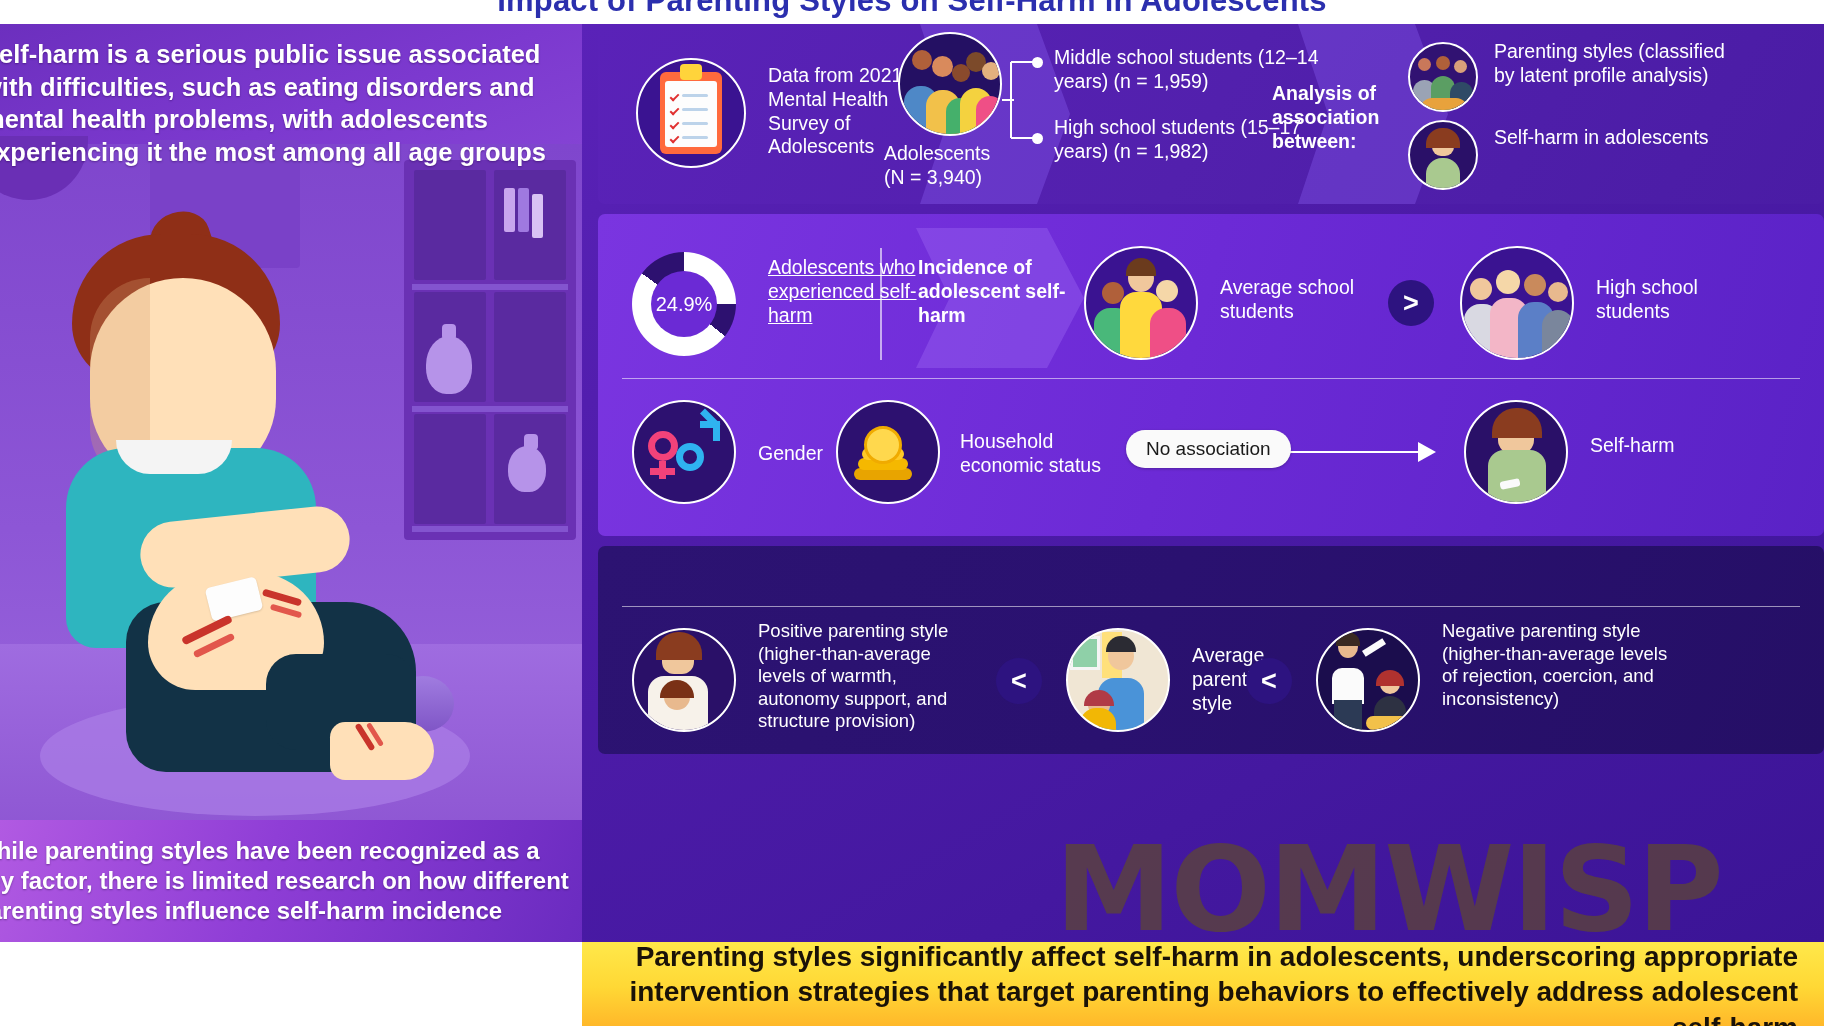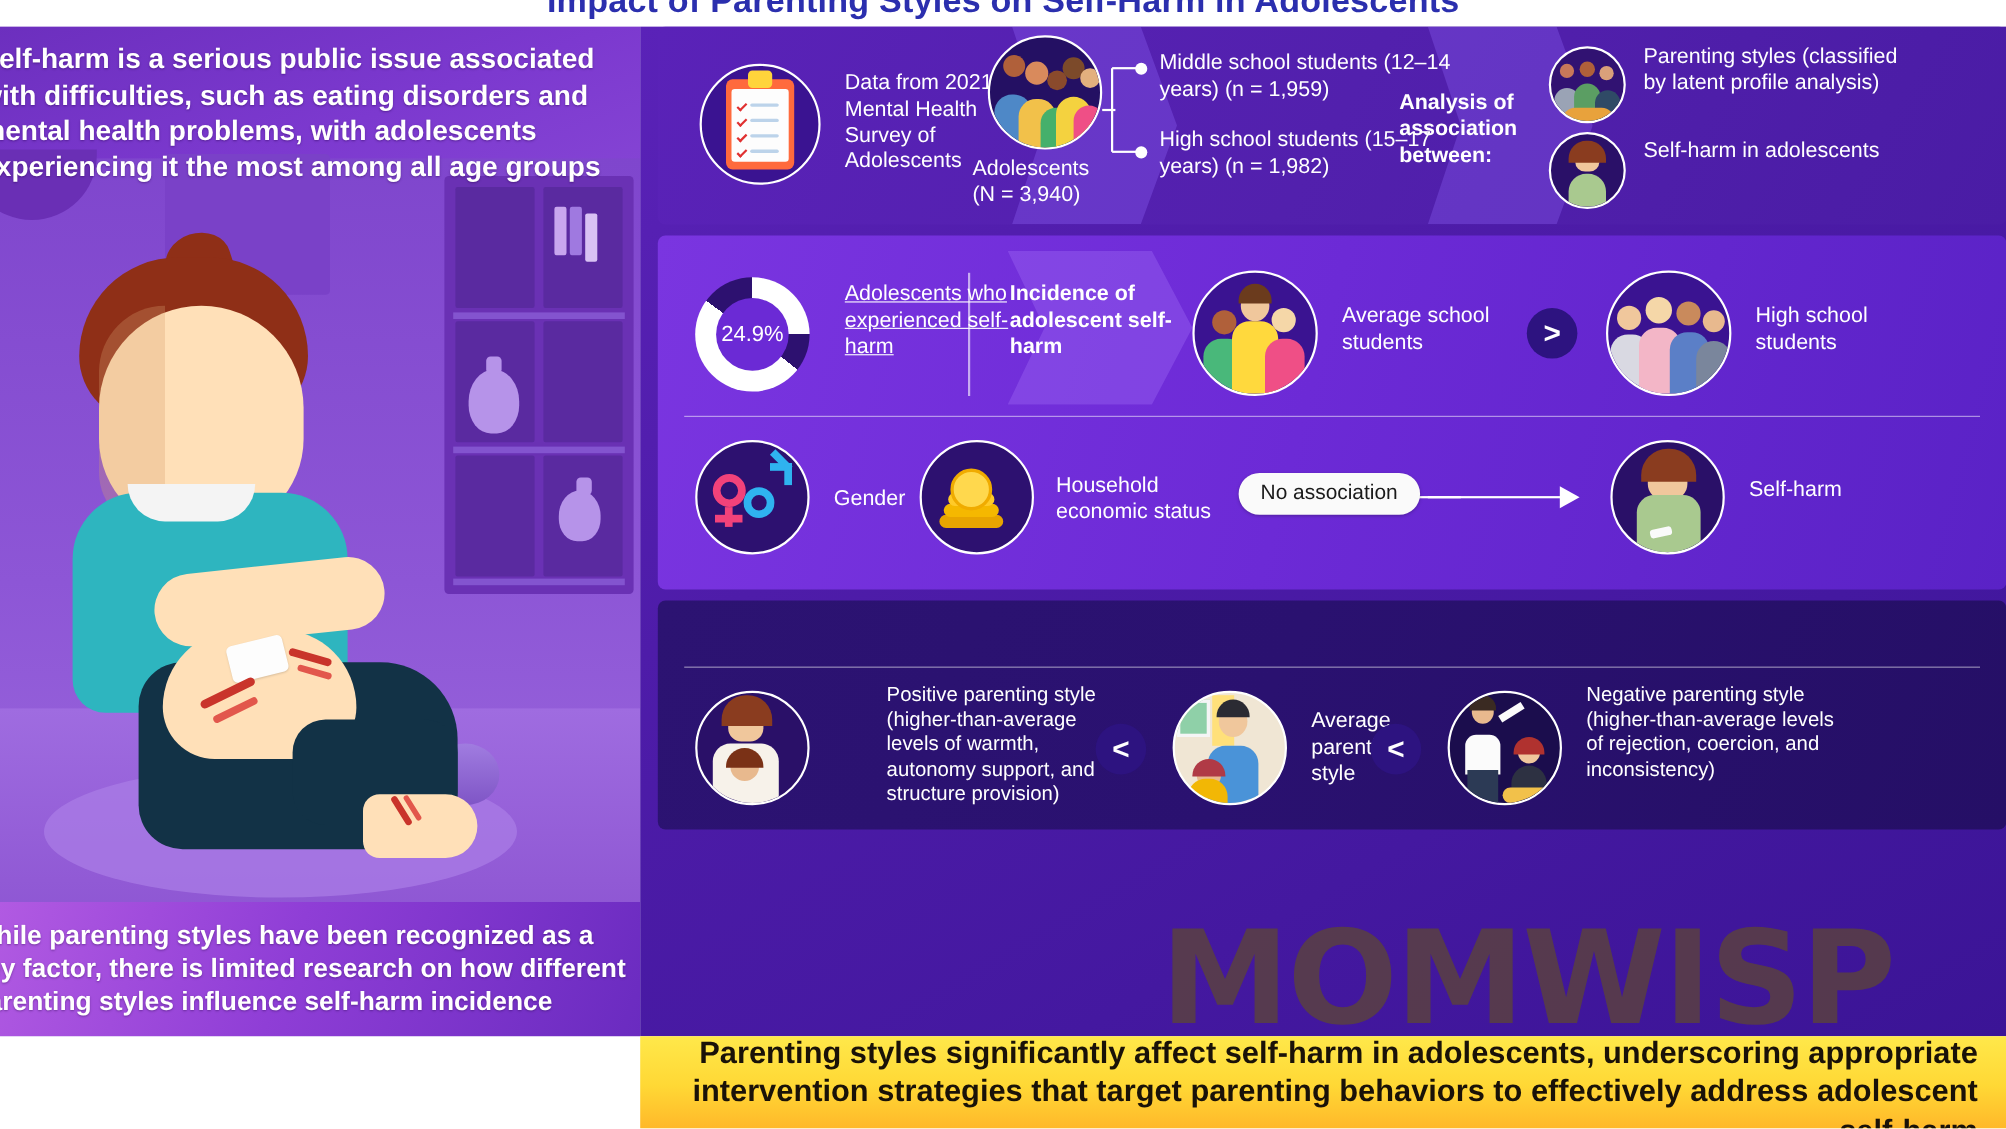--- a/index.html
+++ b/index.html
@@ -374,21 +374,21 @@
 
       <div class="circ" style="left:34px; top:82px; width:104px; height:104px; background:#2a1068;">
         <div class="ppl">
           <div class="hd" style="left:28px;top:8px;width:32px;height:36px;background:#f0c79c;border-radius:16px 16px 12px 12px;"></div>
           <div class="hd" style="left:22px;top:2px;width:46px;height:28px;background:#8a3c1f;border-radius:22px 22px 0 0;"></div>
           <div class="bdy" style="left:14px;width:60px;height:54px;background:#f7f2ea;"></div>
           <div class="hd" style="left:30px;top:54px;width:26px;height:26px;background:#e8b98e;"></div>
           <div class="hd" style="left:26px;top:50px;width:34px;height:18px;background:#7a3116;border-radius:17px 17px 0 0;"></div>
         </div>
       </div>
-      <div class="lbl sm" style="left:160px; top:74px; width:220px;margin-left:48px;">Positive parenting style (higher-than-average levels of warmth, autonomy support, and structure provision)</div>
+      <div class="lbl sm" style="left:160px; top:74px; width:220px;">Positive parenting style (higher-than-average levels of warmth, autonomy support, and structure provision)</div>
 
       <div class="gt" style="left:398px; top:112px;">&lt;</div>
 
       <div class="circ" style="left:468px; top:82px; width:104px; height:104px; background:#f0e6d4;">
         <div class="ppl">
           <div style="position:absolute;left:2px;top:6px;width:30px;height:34px;background:#8fd0a8;border:3px solid #f5f5f5;"></div>
           <div style="position:absolute;left:34px;top:2px;width:20px;height:46px;background:#ffe07a;"></div>
           <div class="hd" style="left:40px;top:12px;width:26px;height:28px;background:#f0c79c;"></div>
           <div class="hd" style="left:38px;top:6px;width:30px;height:16px;background:#2b2b33;border-radius:15px 15px 0 0;"></div>
           <div class="bdy" style="left:30px;width:46px;height:52px;background:#4a93d8;"></div>

